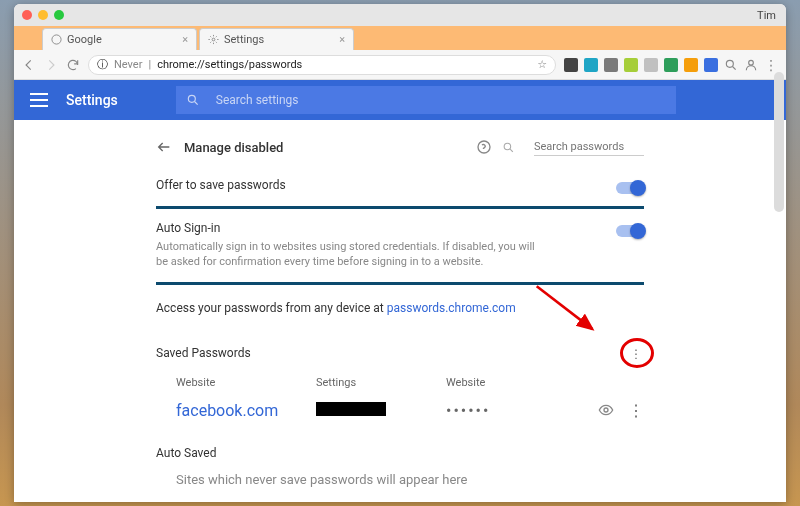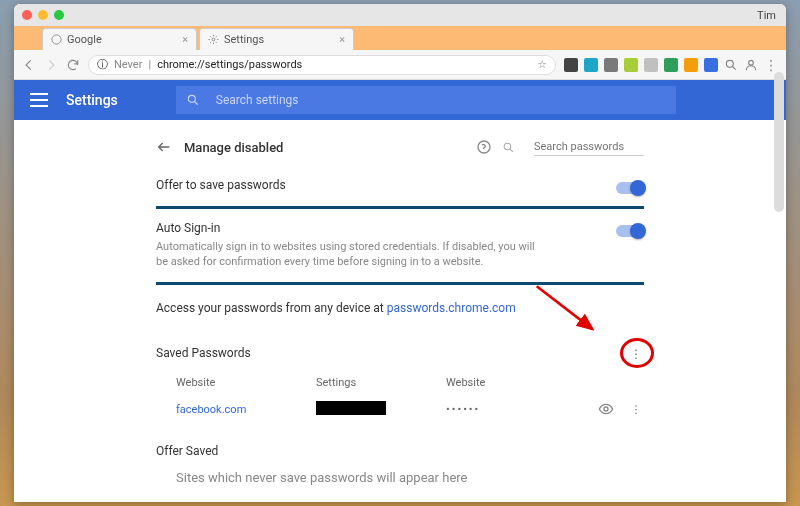--- a/index.html
+++ b/index.html
@@ -38,21 +38,21 @@
   .row.first{border-top:none;}
   .row .label-col{ flex:1; }
   .row .label{ font-size:12px; color:#333; }
   .row .desc{ font-size:11px; color:#888; margin-top:4px; line-height:1.4; max-width:380px;}
   .toggle{ width:28px; height:12px; background:#a8c0f0; border-radius:6px; margin-top:4px; position:relative; flex-shrink:0;}
   .toggle::after{content:''; position:absolute; right:-2px; top:-2px; width:16px; height:16px; background:#3367d6; border-radius:50%; box-shadow:0 1px 2px rgba(0,0,0,.3);}
   .link{ color:#3367d6; }
   .section-label{ font-size:12px; color:#333; padding:18px 0 8px;}
   .table-head{ display:flex; font-size:11px; color:#666; padding:6px 0 4px 20px;}
   .table-head .col1{width:140px}.table-head .col2{width:130px}.table-head .col3{flex:1}
-  .table-row{ display:flex; align-items:center; font-size:11px; padding:8px 0 8px 20px;}
+  .table-row{ display:flex; align-items:center; font-size:16px; padding:8px 0 8px 20px;}
   .table-row .col1{width:140px; color:#3367d6;}
   .table-row .col2{width:130px;}
   .table-row .col3{flex:1; color:#666; letter-spacing:2px;}
   .redacted{ background:#000; width:70px; height:14px; display:inline-block;}
   .row-actions{ display:flex; gap:14px; align-items:center; color:#888;}
   .eye, .kebab{ width:16px; height:16px; display:inline-flex; align-items:center; justify-content:center;}
   .saved-head{ display:flex; align-items:flex-start;gap:47px;}
   .saved-head .kebab{ margin-left:auto;}
   .red-circle{ position:absolute; border:3px solid #e30000; width:34px; height:30px; border-radius:50%; top:-8px; left:-8px;}
   .arrow{ position:absolute; width:90px; height:60px;}
@@ -239,21 +239,21 @@
             <span class="eye">
               <svg width="16" height="16" viewBox="0 0 24 24">
                   <path d="M2 12s3.5-7 10-7 10 7 10 7-3.5 7-10 7S2 12 2 12z" fill="none" stroke="#888" stroke-width="2"></path>
                   <circle cx="12" cy="12" r="3" fill="none" stroke="#888" stroke-width="2"></circle>
                 </svg>
             </span>
             <span class="kebab" style="color:#666">⋮</span>
           </div>
         </div>
 
-        <div class="section-label">Offer Saved</div>
+        <div class="section-label">Auto Saved</div>
         <div style="font-size:13px;color:#888;padding:4px 0 20px 20px">Sites which never save passwords will appear here</div>
 
       </div>
     </div>
     <div class="scrollbar"></div>
   </div>
 
 </div>
 
 </body></html>

